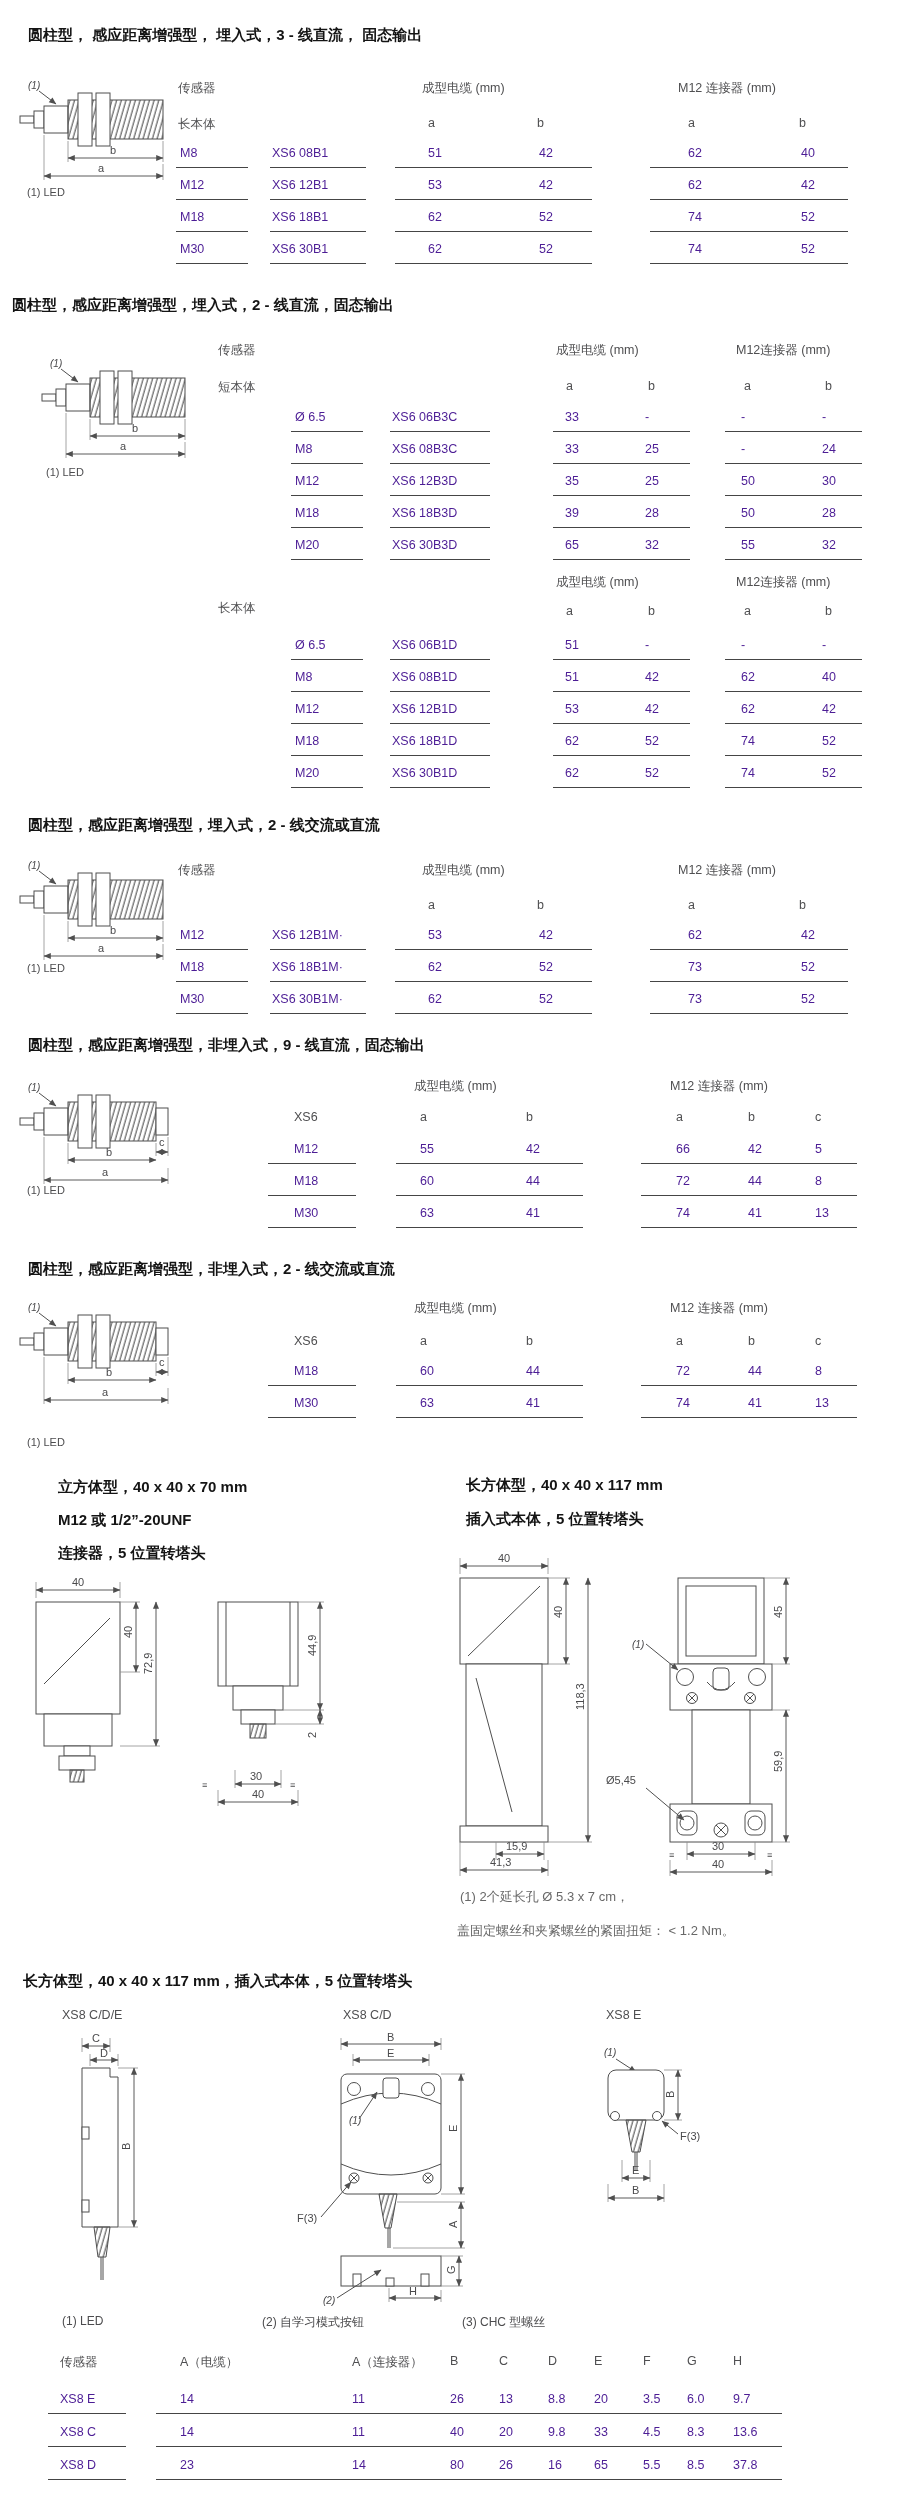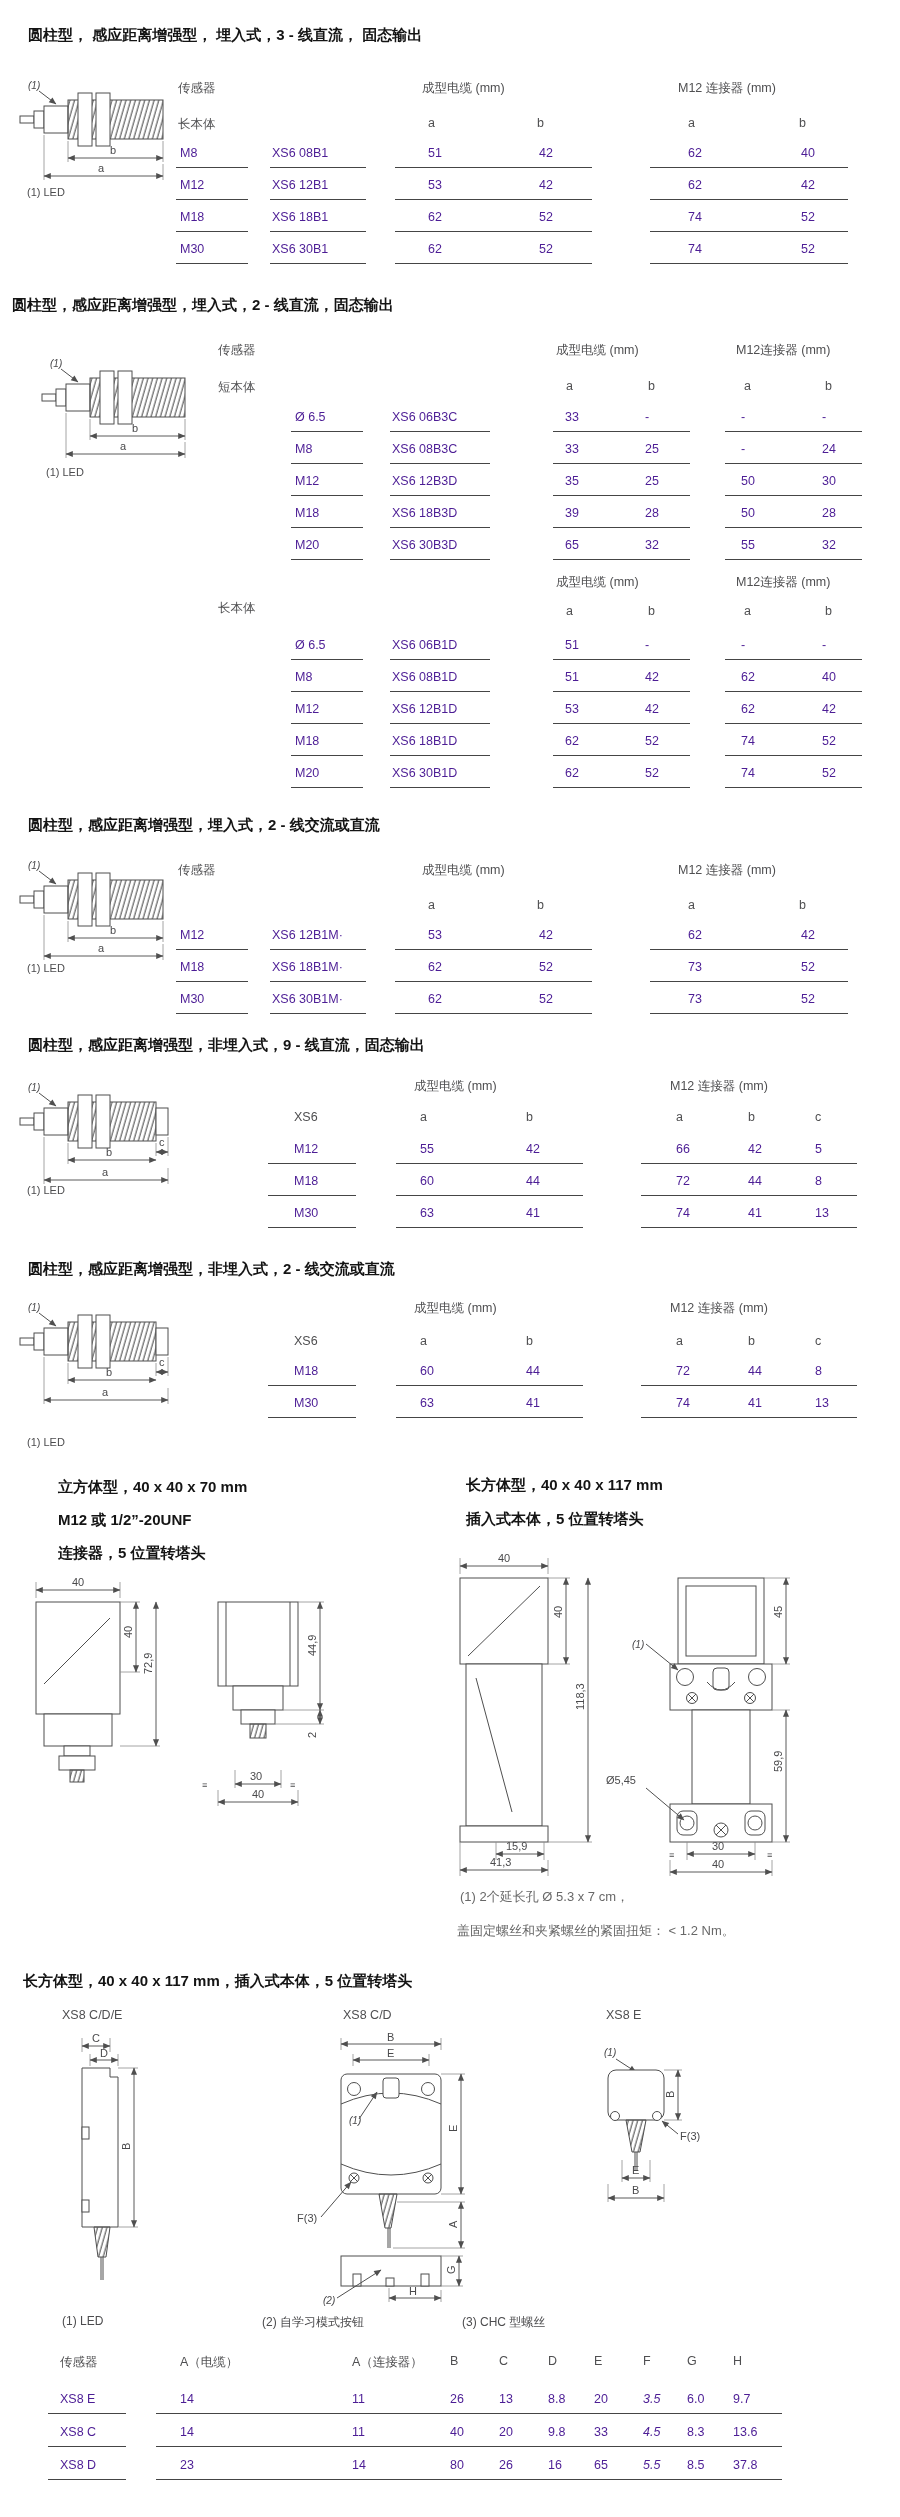--- a/index.html
+++ b/index.html
@@ -37,21 +37,21 @@
   .t4 .cable{margin-left:40px;width:187px;}
   .t4 .conn{margin-left:58px;width:216px;}
   .t4 .ca{width:93px;padding-left:24px;}  .t4 .cb{width:94px;padding-left:37px;}
   .t4 .ka{width:72px;padding-left:35px;}  .t4 .kb{width:72px;padding-left:35px;}  .t4 .kc{width:72px;padding-left:30px;}
   
   .t6 .lbl{margin-left:48px;width:78px;padding-left:12px;}
   .t6 .main{margin-left:30px;width:626px;}
   .t6 .m0{width:172px;padding-left:24px;} .t6 .m1{width:100px;padding-left:24px;}
   .t6 .m2{width:49px;padding-left:22px;}  .t6 .m3{width:49px;padding-left:22px;}
   .t6 .m4{width:46px;padding-left:22px;}  .t6 .m5{width:46px;padding-left:22px;}
-  .t6 .m6{width:49px;padding-left:25px;font-style:italic;}  .t6 .m7{width:44px;padding-left:20px;}
+  .t6 .m6{width:49px;padding-left:25px;}  .t6 .m7{width:44px;padding-left:20px;}
   .t6 .m8{width:71px;padding-left:22px;}
   
   svg .ln{stroke:#4f4f4f;fill:none;stroke-width:1;}
   svg .fw{fill:#fff;stroke:#4f4f4f;stroke-width:1;}
   svg .ht{fill:url(#hatch);stroke:#4f4f4f;stroke-width:1;}
   svg .dim{stroke:#5a5a5a;stroke-width:1;fill:none;marker-start:url(#mA);marker-end:url(#mA);}
   svg .ext{stroke:#8d8d8d;stroke-width:0.8;fill:none;}
   svg .scr{stroke:#4f4f4f;stroke-width:1;fill:#fff;}
   svg text.dtx{font-size:11px;fill:#4a4a4c;stroke:none;font-family:"Liberation Sans","DejaVu Sans",sans-serif;}
   svg text.it{font-style:italic;font-size:10px;}

